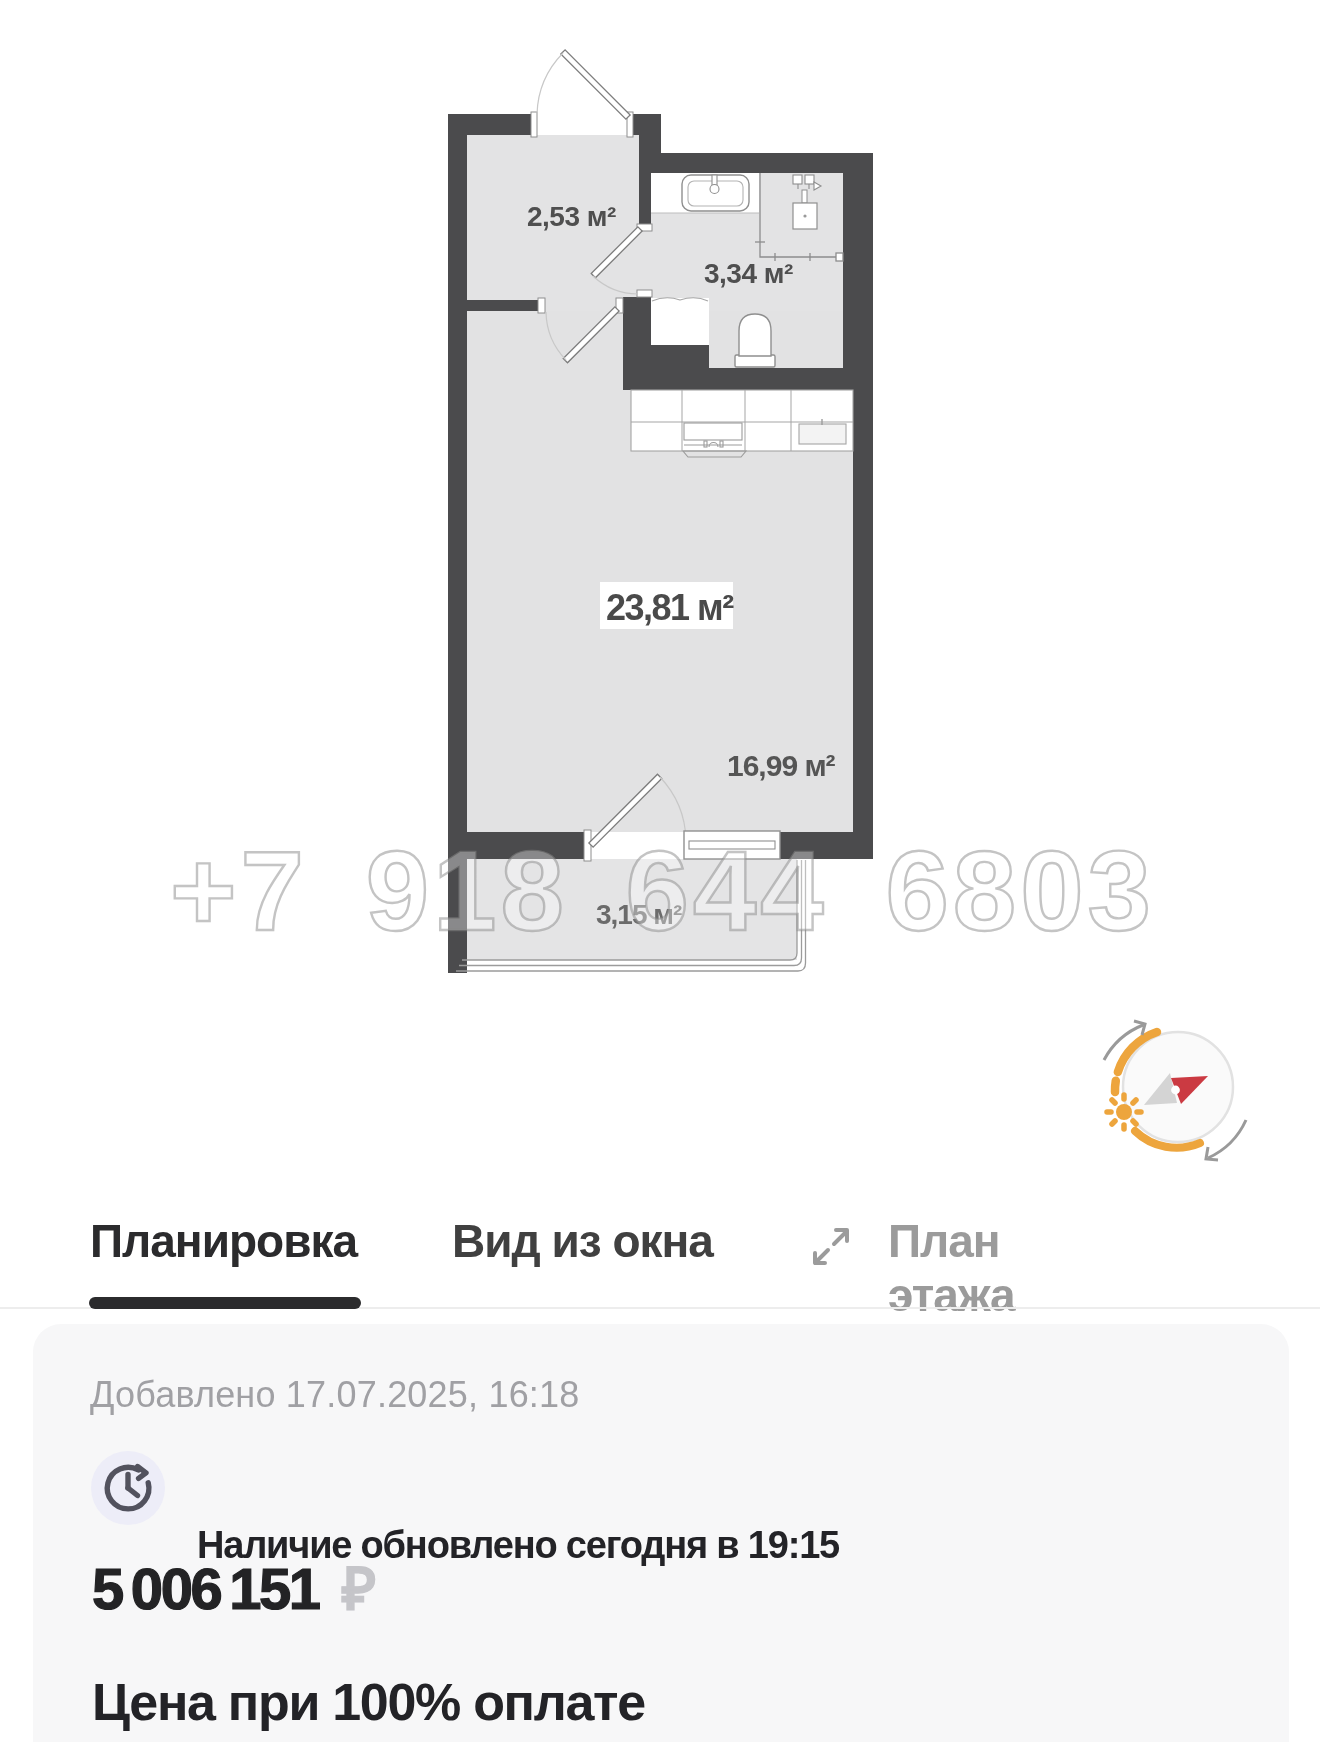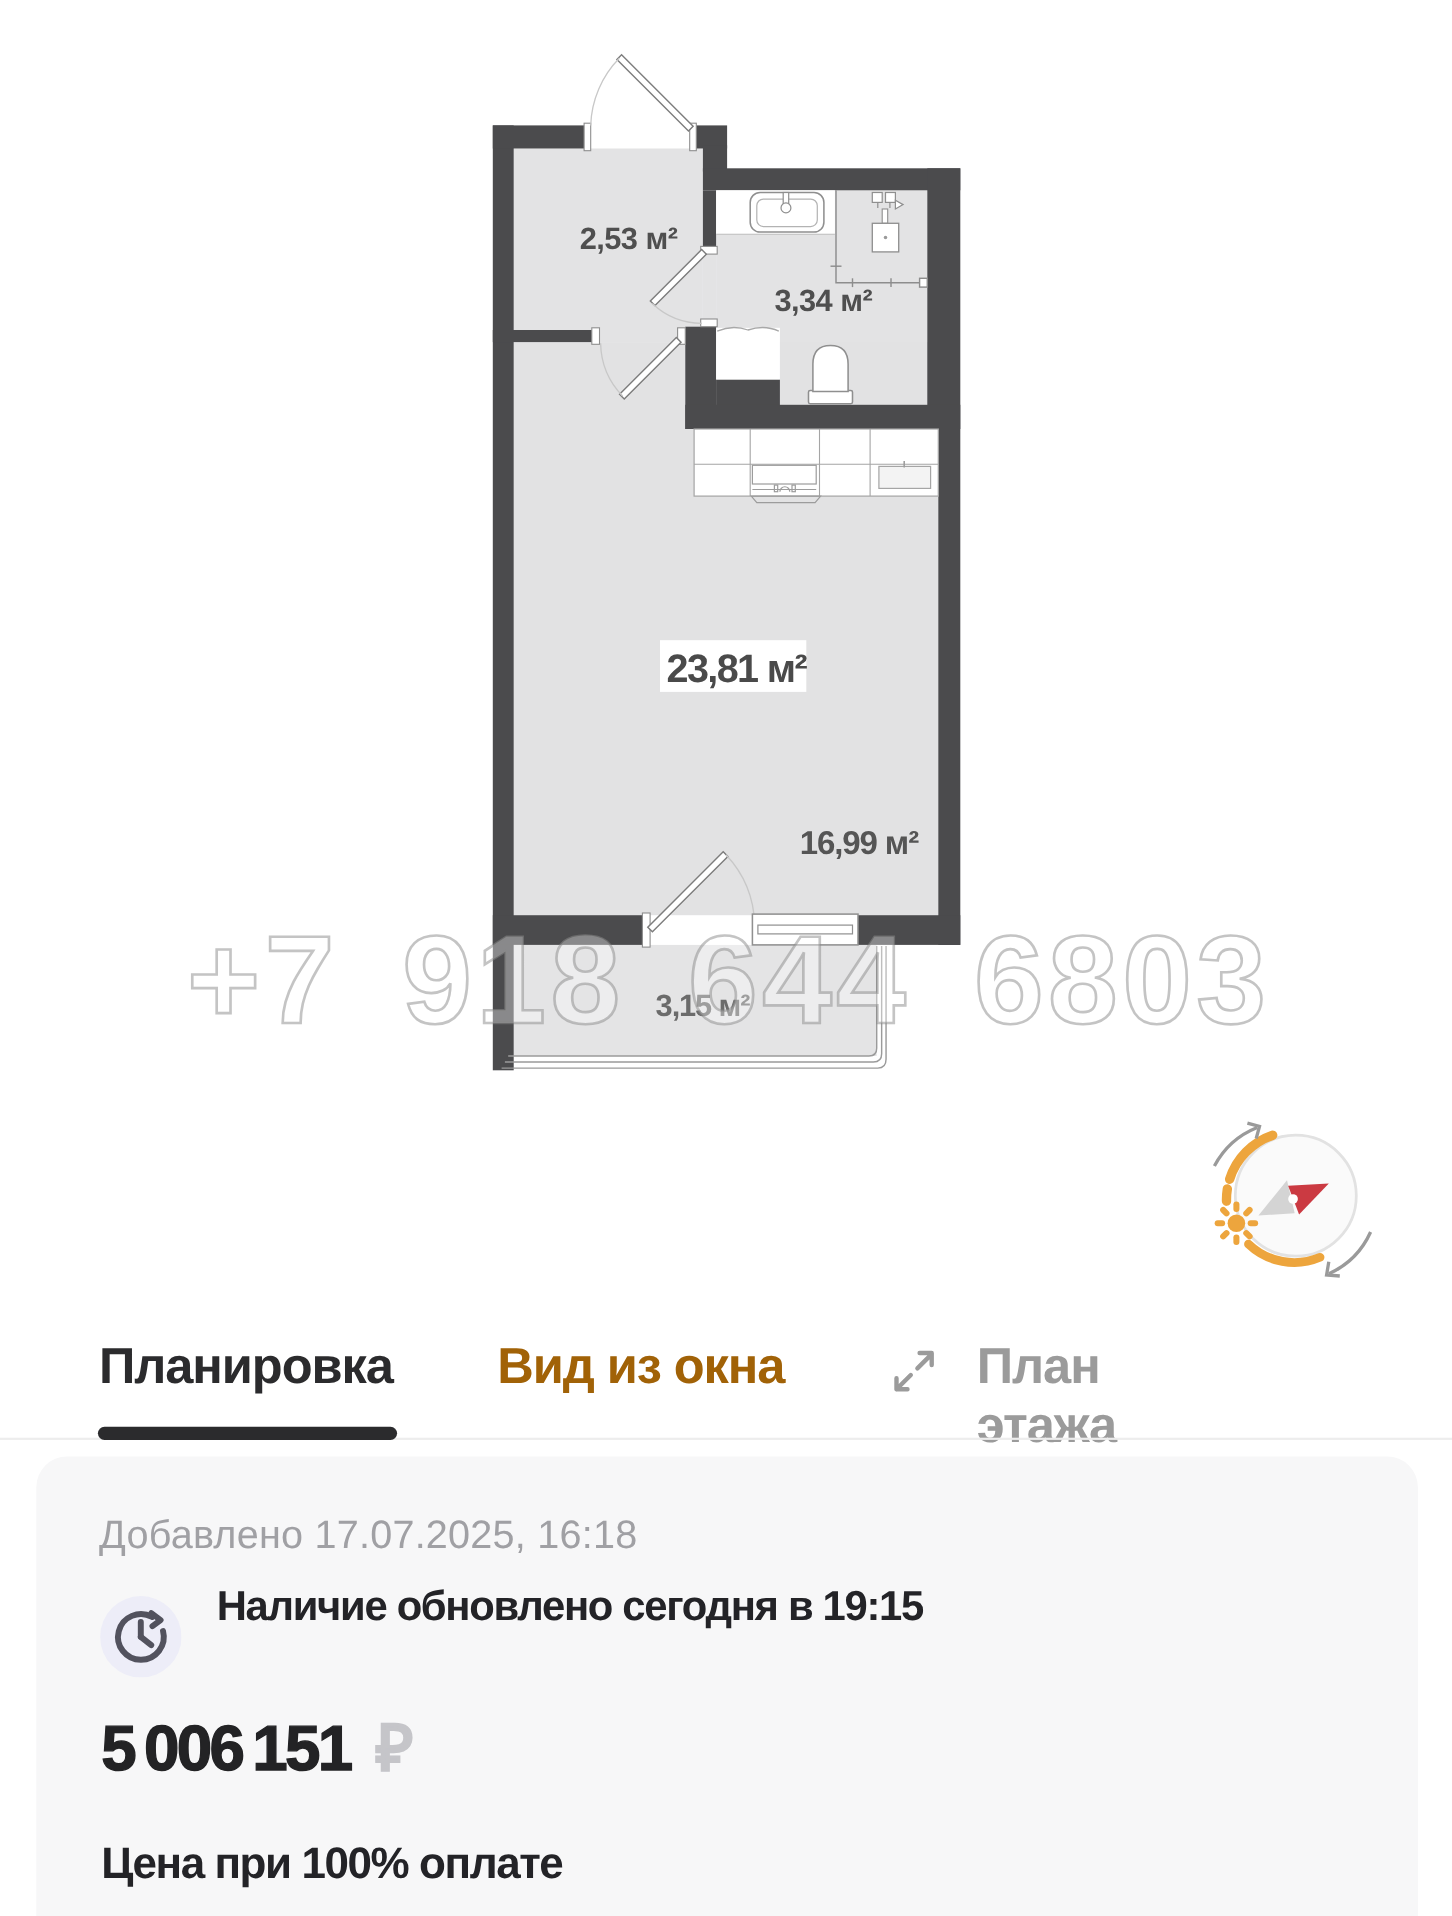--- a/index.html
+++ b/index.html
@@ -217,21 +217,21 @@
     <path d="M 1171,1078 L 1208,1076 L 1181,1104 Z" fill="#cb3a42"></path>
 
     <circle cx="1175.5" cy="1090" r="4.4" fill="#ffffff"></circle>
   </g>
 </svg>
 
 <div class="abs" style="left:0;top:1214px;width:1100px;height:60px;">
 
   <div class="abs" style="left:90px;top:0;font-size:46px;font-weight:bold;color:#2b2b2d;letter-spacing:-1px;">Планировка</div>
 
-  <div class="abs" style="left:452px;top:0;font-size:46px;font-weight:bold;color:#a16207;letter-spacing:-1px;">Вид из окна</div>
+  <div class="abs" style="left:452px;top:0;font-size:46px;font-weight:bold;color:#404040;letter-spacing:-1px;">Вид из окна</div>
 
   <svg class="abs" style="left:804px;top:6px;" width="54" height="54" viewBox="0 0 54 54" fill="none" stroke="#9b9b9b" stroke-width="4" stroke-linecap="round" stroke-linejoin="round">
     <path d="M 30 24 L 43 11 M 32 10 L 43 10 L 43 21"></path>
     <path d="M 24 30 L 11 43 M 11 33 L 11 43 L 21 43"></path>
   </svg>
 
   <div class="abs" style="left:888px;top:0;font-size:46px;font-weight:bold;color:#9b9b9b;letter-spacing:-1px;">План этажа</div>
 </div>
 
 <div class="abs" style="left:0;top:1307px;width:1320px;height:2px;background:#ededed;"></div>
@@ -245,17 +245,17 @@
 <svg class="abs" style="left:91px;top:1451px;" width="74" height="74" viewBox="0 0 74 74">
   <circle cx="37" cy="37" r="37" fill="#ededf8"></circle>
   <g fill="none" stroke="#52525e" stroke-width="5.4" stroke-linecap="round" stroke-linejoin="round">
     <path d="M 57.2 31.8 A 20.8 20.8 0 1 1 47.3 19"></path>
     <path d="M 46.5 15.5 L 55 21.8 L 47.6 27.3"></path>
     <line x1="37" y1="37" x2="37" y2="23.5"></line>
     <line x1="37" y1="37" x2="46.5" y2="44.5"></line>
   </g>
 </svg>
 
-<div class="abs" style="left:197px;top:1440px;font-size:38px;font-weight:bold;color:#232327;letter-spacing:-1.2px;">Наличие обновлено сегодня в 19:15</div>
+<div class="abs" style="left:197px;top:1524px;font-size:38px;font-weight:bold;color:#232327;letter-spacing:-1.2px;">Наличие обновлено сегодня в 19:15</div>
 
 <div class="abs" style="left:92px;top:1547px;font-size:58px;font-weight:bold;color:#232325;letter-spacing:-2.5px;-webkit-text-stroke:1.2px #232325;">5 006 151 <span style="color:#c5c5c9;-webkit-text-stroke:1.2px #c5c5c9;margin-left:10px;">₽</span></div>
 
-<div class="abs" style="left:92px;top:1672px;font-size:40px;font-weight:bold;color:#232327;letter-spacing:-1.3px;">Цена при 100% оплате</div>
+<div class="abs" style="left:92px;top:1672px;font-size:52px;font-weight:bold;color:#232327;letter-spacing:-1.3px;">Цена при 100% оплате</div>
 
 </body></html>

